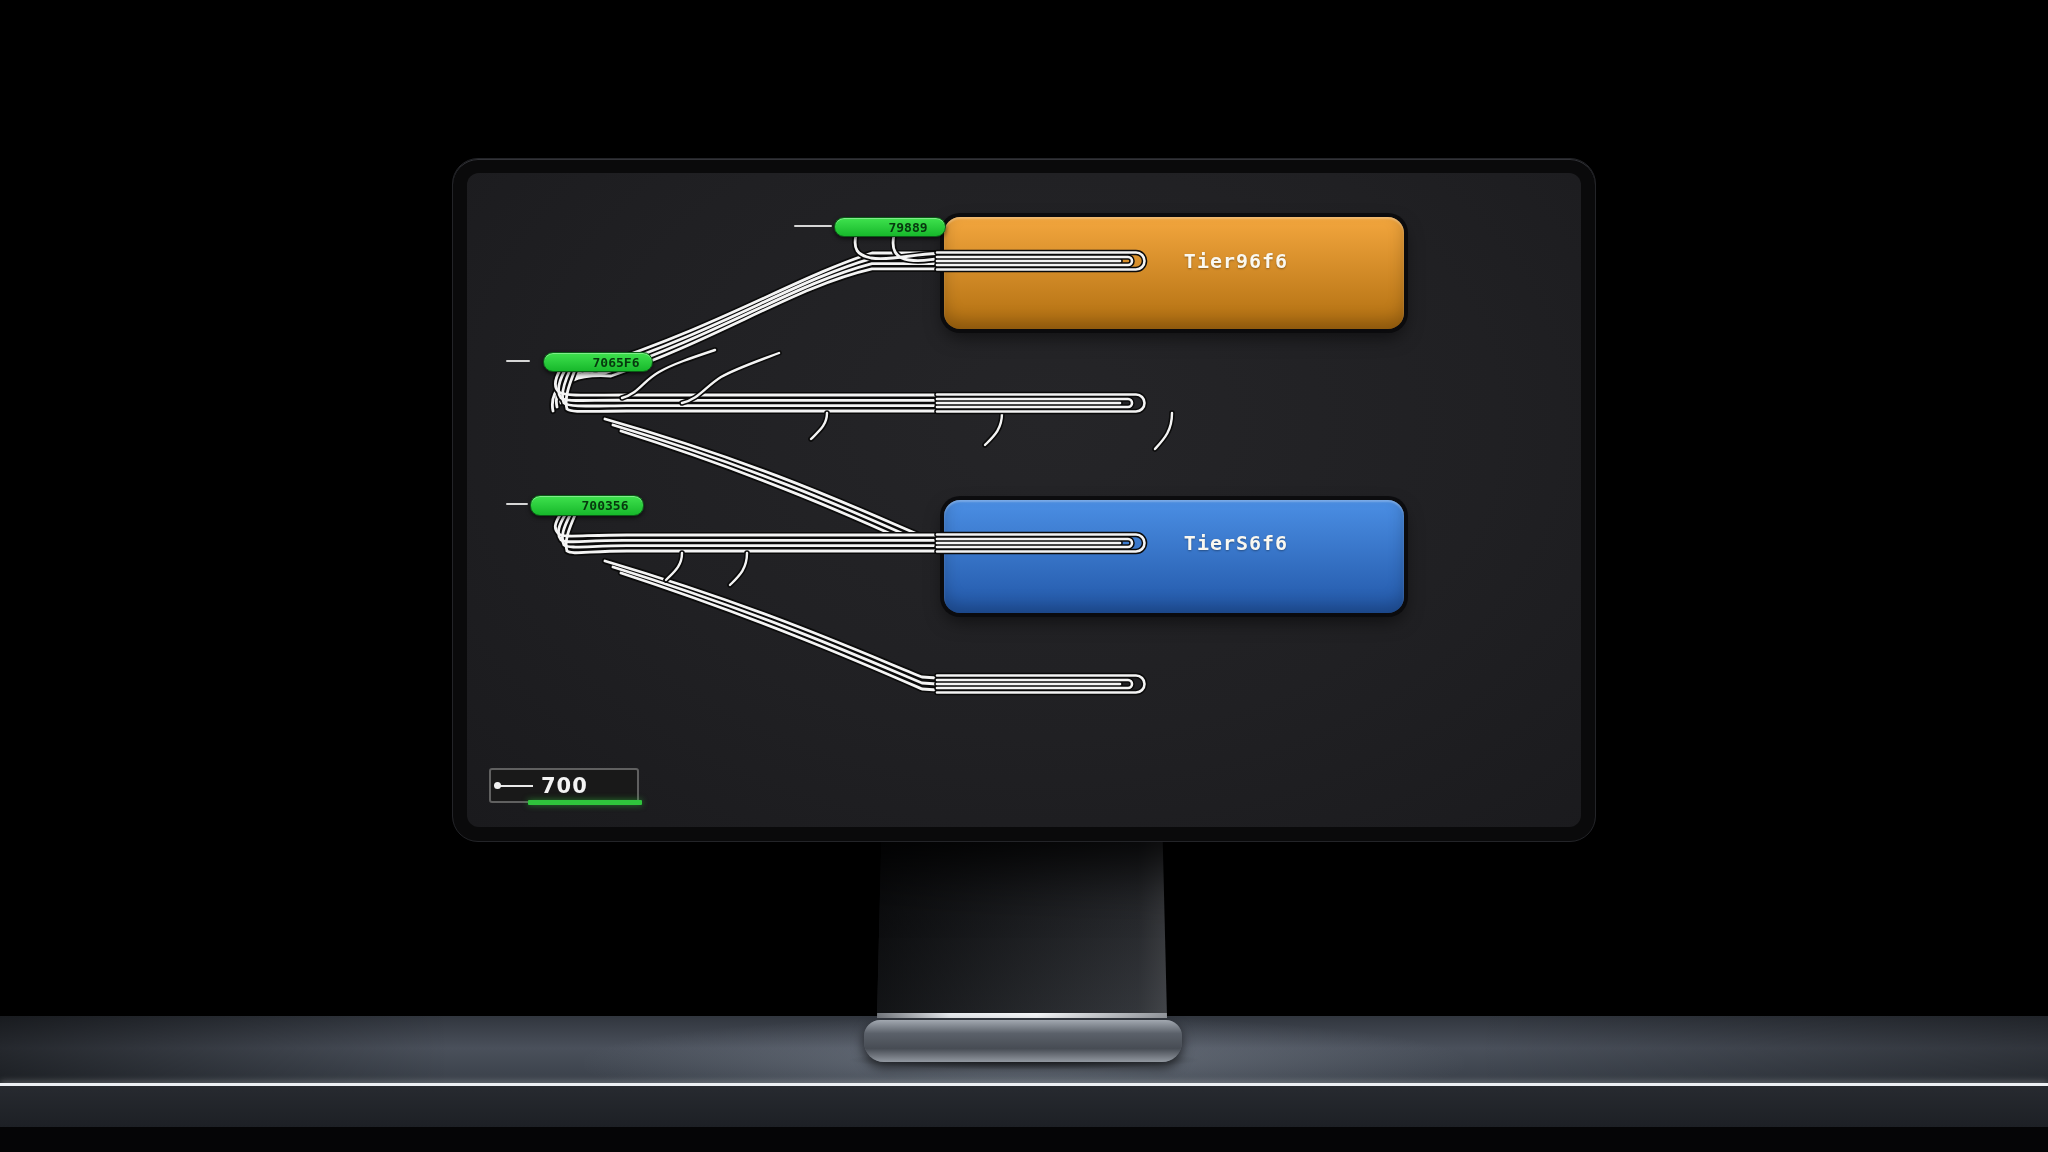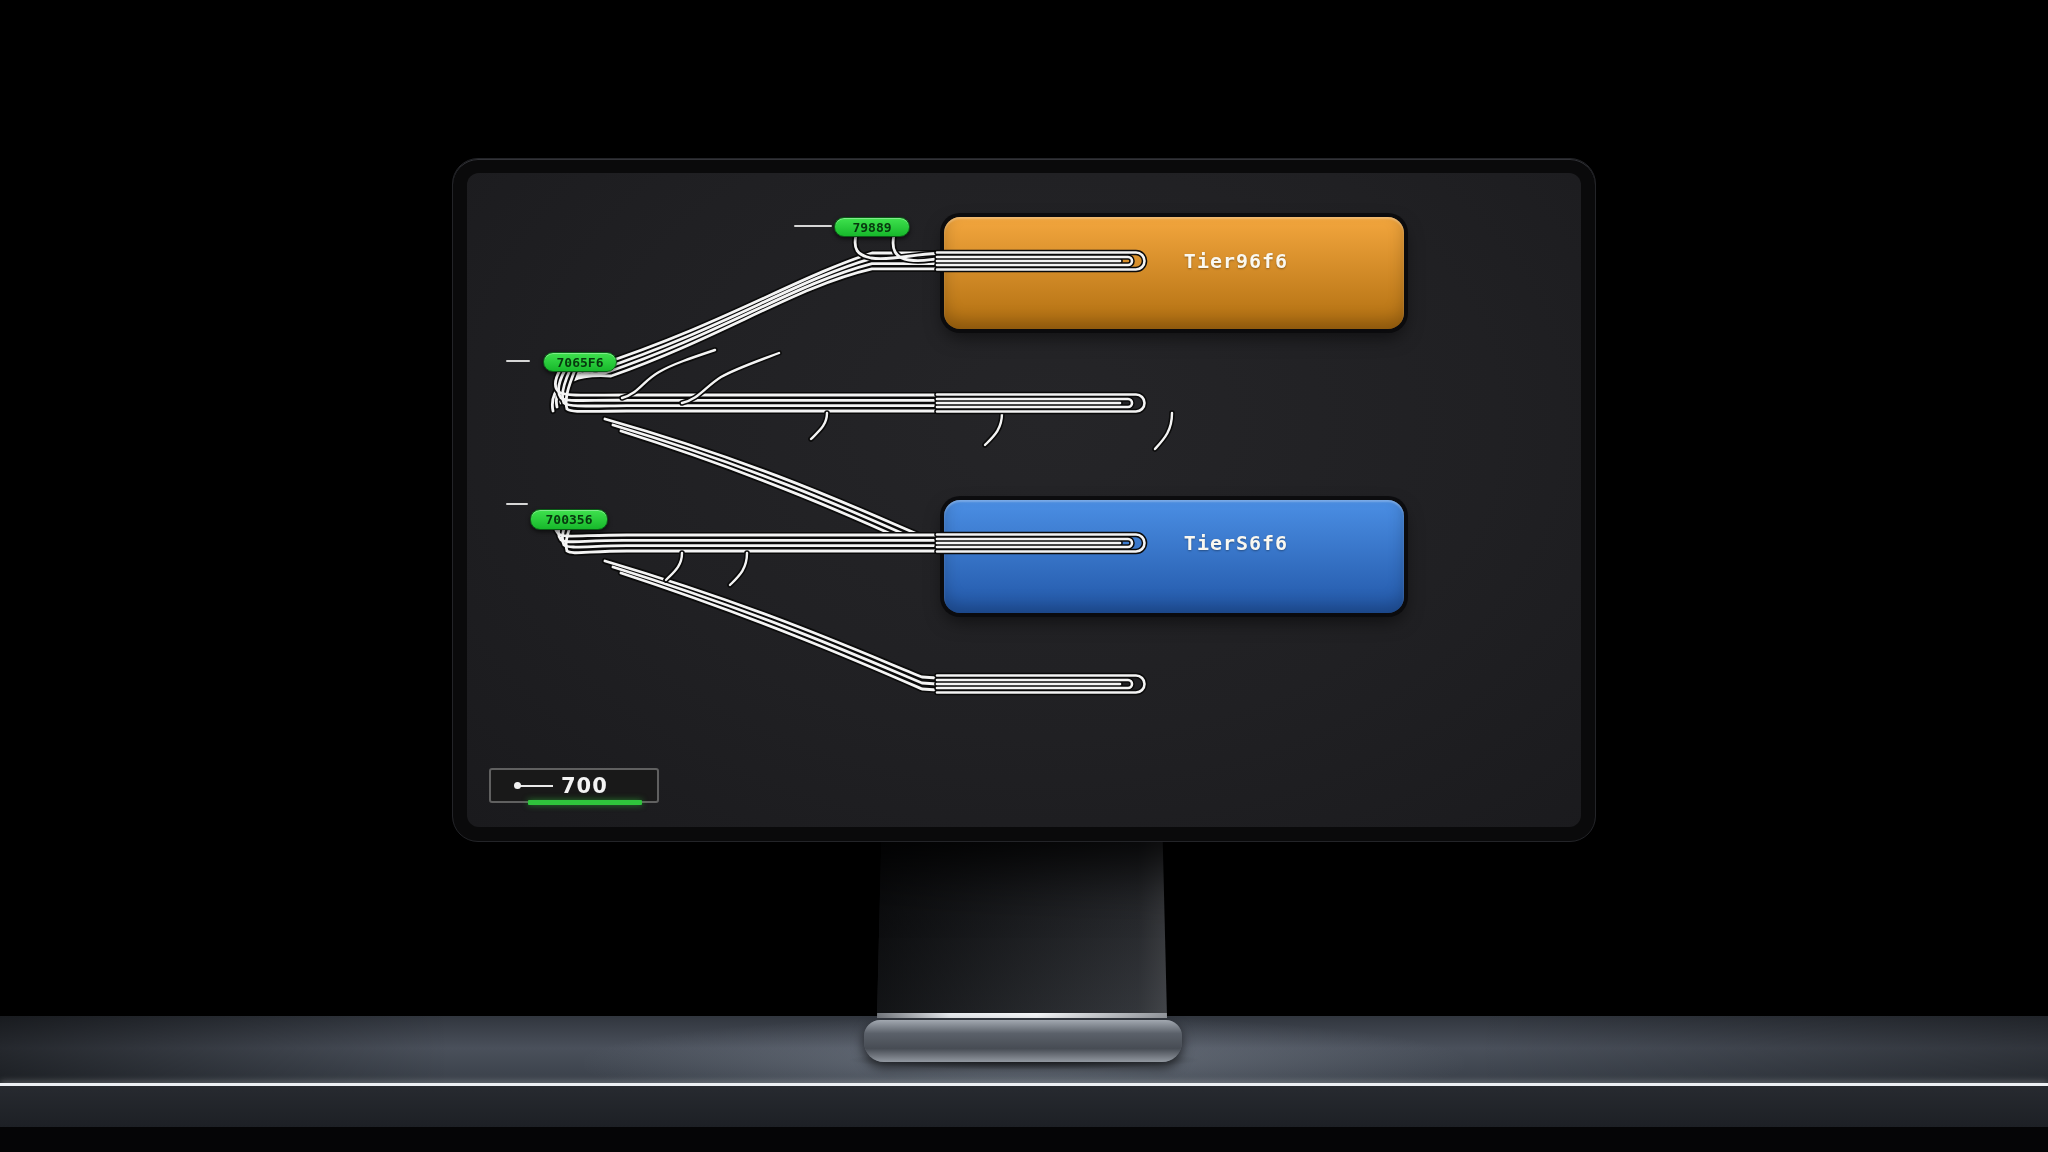--- a/index.html
+++ b/index.html
@@ -50,27 +50,27 @@
     font-family:"DejaVu Sans Mono",monospace;font-size:20px;font-weight:bold;
     color:#faf8f0;letter-spacing:1px;text-shadow:0 1px 2px rgba(0,0,0,.35);white-space:nowrap;}
 
   
   .wires{position:absolute;left:0;top:0;width:1114px;height:654px;z-index:2;}
 
   
   .gnode{position:absolute;z-index:3;border-radius:10px;border:1px solid #0a5c16;
     display:flex;align-items:center;justify-content:center;
     font-family:"DejaVu Sans Mono",monospace;font-weight:bold;font-size:13px;color:#07380e;
-    box-shadow:0 2px 4px rgba(0,0,0,.6),inset 0 1px 0 rgba(255,255,255,.35);}
+    box-shadow:0 2px 4px rgba(0,0,0,.6),inset 0 1px 0 rgba(255,255,255,.35);padding-left:36px;}
   .node-tick{position:absolute;height:2px;background:#d6d6d6;z-index:3;border-radius:1px;}
 
   
   .value-input{position:absolute;left:22px;top:595px;width:146px;height:31px;z-index:3;
     background:#191919;border:2px solid #606060;border-radius:3px;
-    display:flex;align-items:center;padding-left:20px;}
+    display:flex;align-items:center;}
   .vi-icon{position:relative;width:34px;height:2px;margin-left:8px;background:#e9e9e9;}
   .vi-icon::before{content:"";position:absolute;left:-5px;top:-2.5px;width:7px;height:7px;
     border-radius:50%;background:#f2f2f2;}
   .vi-text{margin-left:8px;font-size:21px;font-weight:bold;color:#f4f4f4;letter-spacing:1px;}
   .vi-underline{position:absolute;left:37px;bottom:-4px;width:114px;height:5px;border-radius:1px;
     box-shadow:0 0 6px rgba(46,196,58,.6);}
 </style>
 </head>
 <body>
 <div class="stage">
@@ -204,21 +204,21 @@
       <div class="gnode" style="left: 367px; top: 44px; width: 74px; height: 18px; background: linear-gradient(rgb(63, 226, 78), rgb(23, 184, 43));">
         <span>79889</span>
       </div>
 
       <div class="node-tick" style="left:39px;top:187px;width:24px;"></div>
       <div class="gnode" style="left: 76px; top: 179px; width: 72px; height: 18px; background: linear-gradient(rgb(63, 226, 78), rgb(23, 184, 43));">
         <span>7065F6</span>
       </div>
 
       <div class="node-tick" style="left:39px;top:330px;width:22px;"></div>
-      <div class="gnode" style="left: 63px; top: 336px; width: 76px; height: 19px; background: linear-gradient(rgb(63, 226, 78), rgb(23, 184, 43));">
+      <div class="gnode" style="left: 63px; top: 322px; width: 76px; height: 19px; background: linear-gradient(rgb(63, 226, 78), rgb(23, 184, 43));">
         <span>700356</span>
       </div>
 
       <div class="value-input">
         <span class="vi-icon"></span>
         <span class="vi-text">700</span>
         <span class="vi-underline" style="background: rgb(47, 196, 60);"></span>
       </div>
 
     </div>

